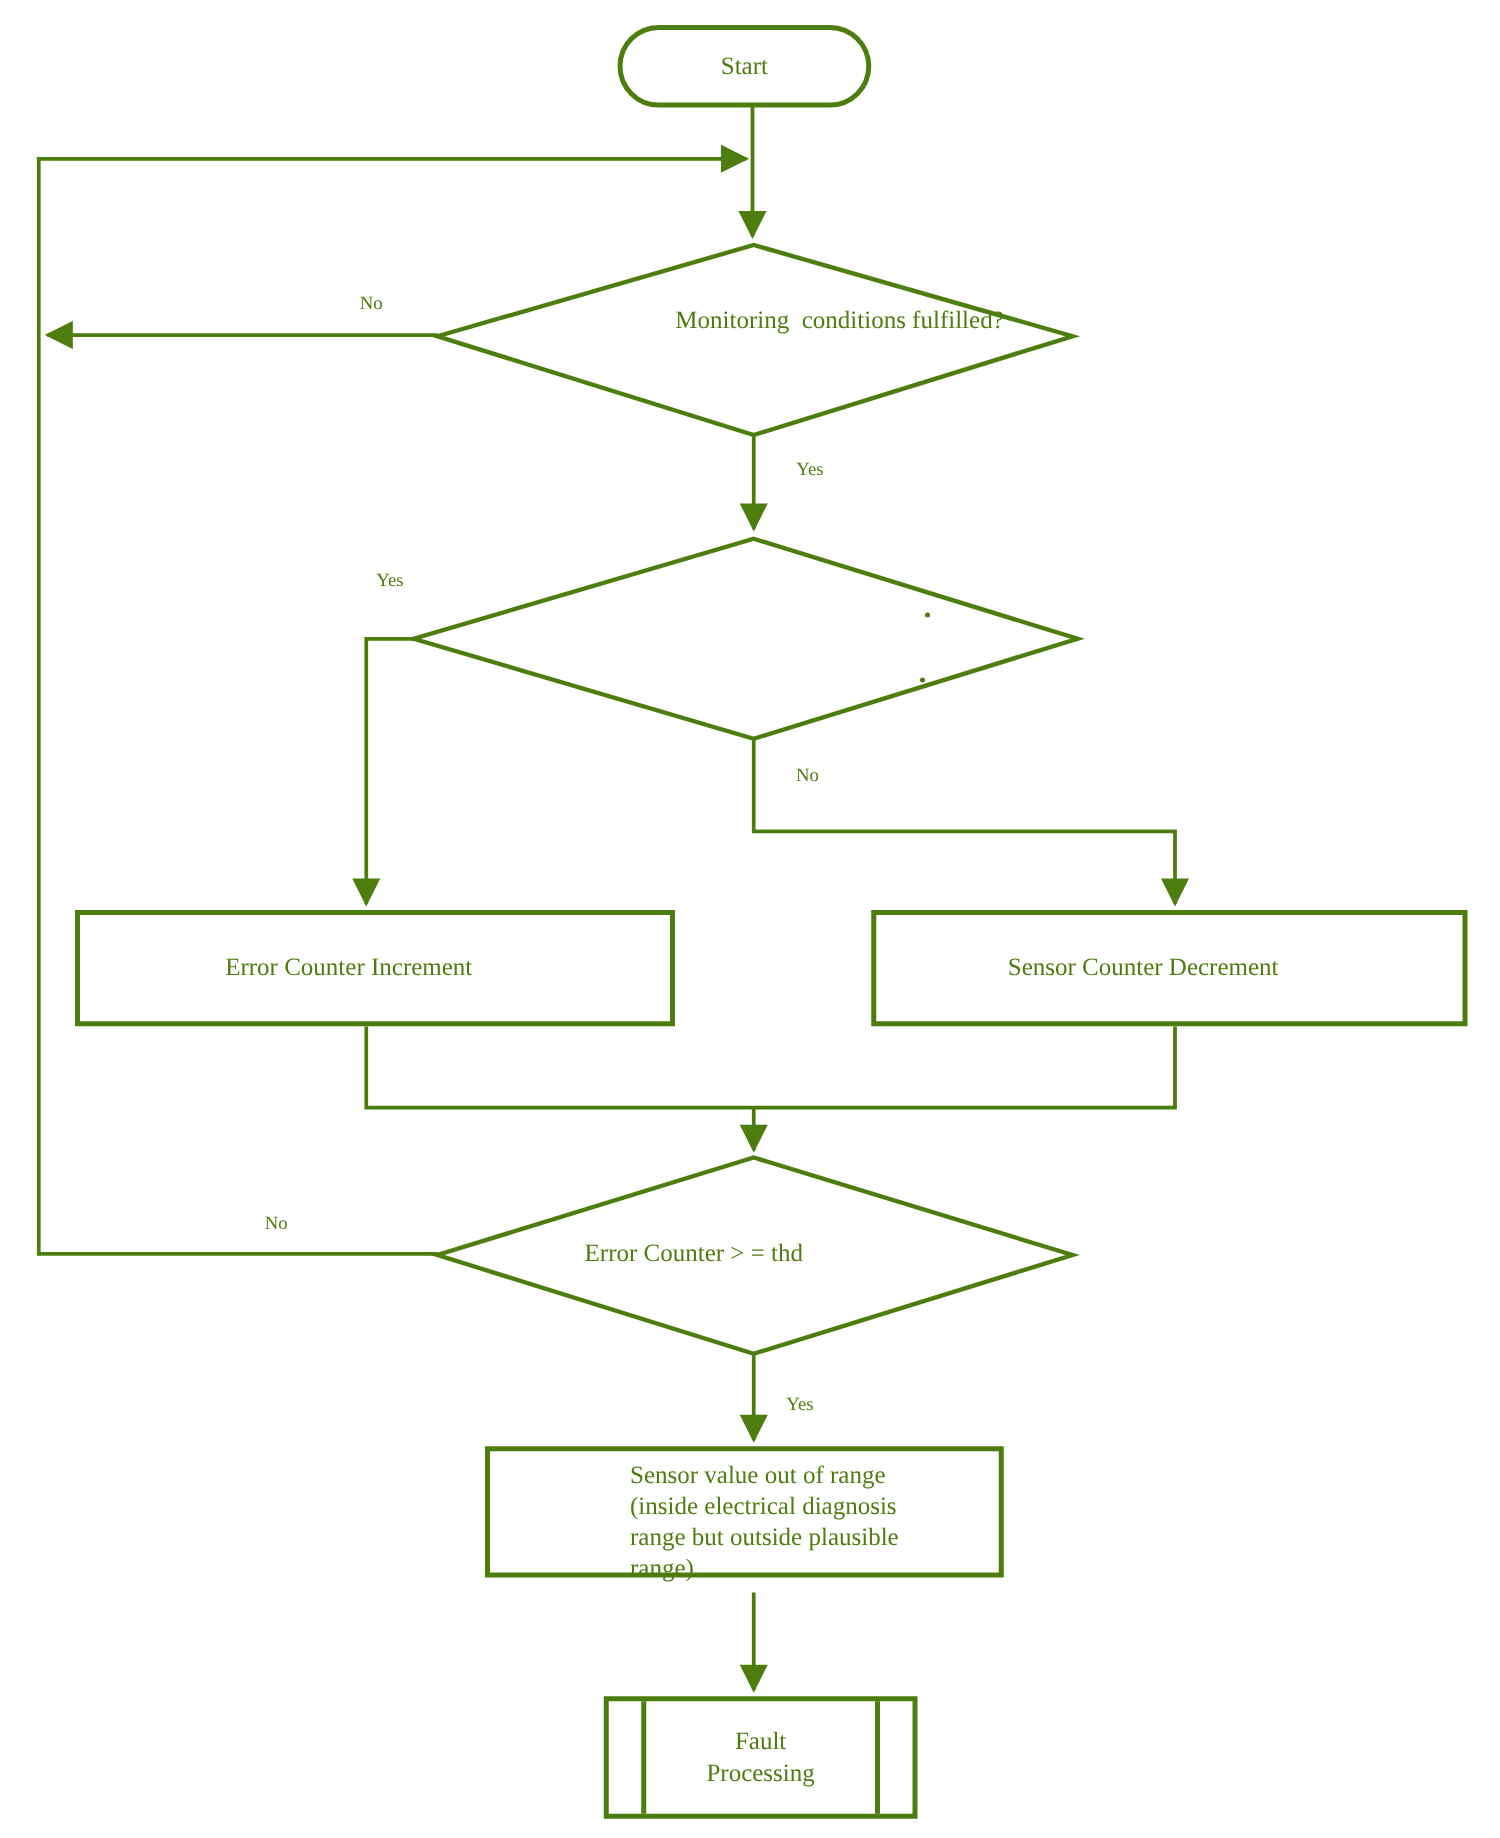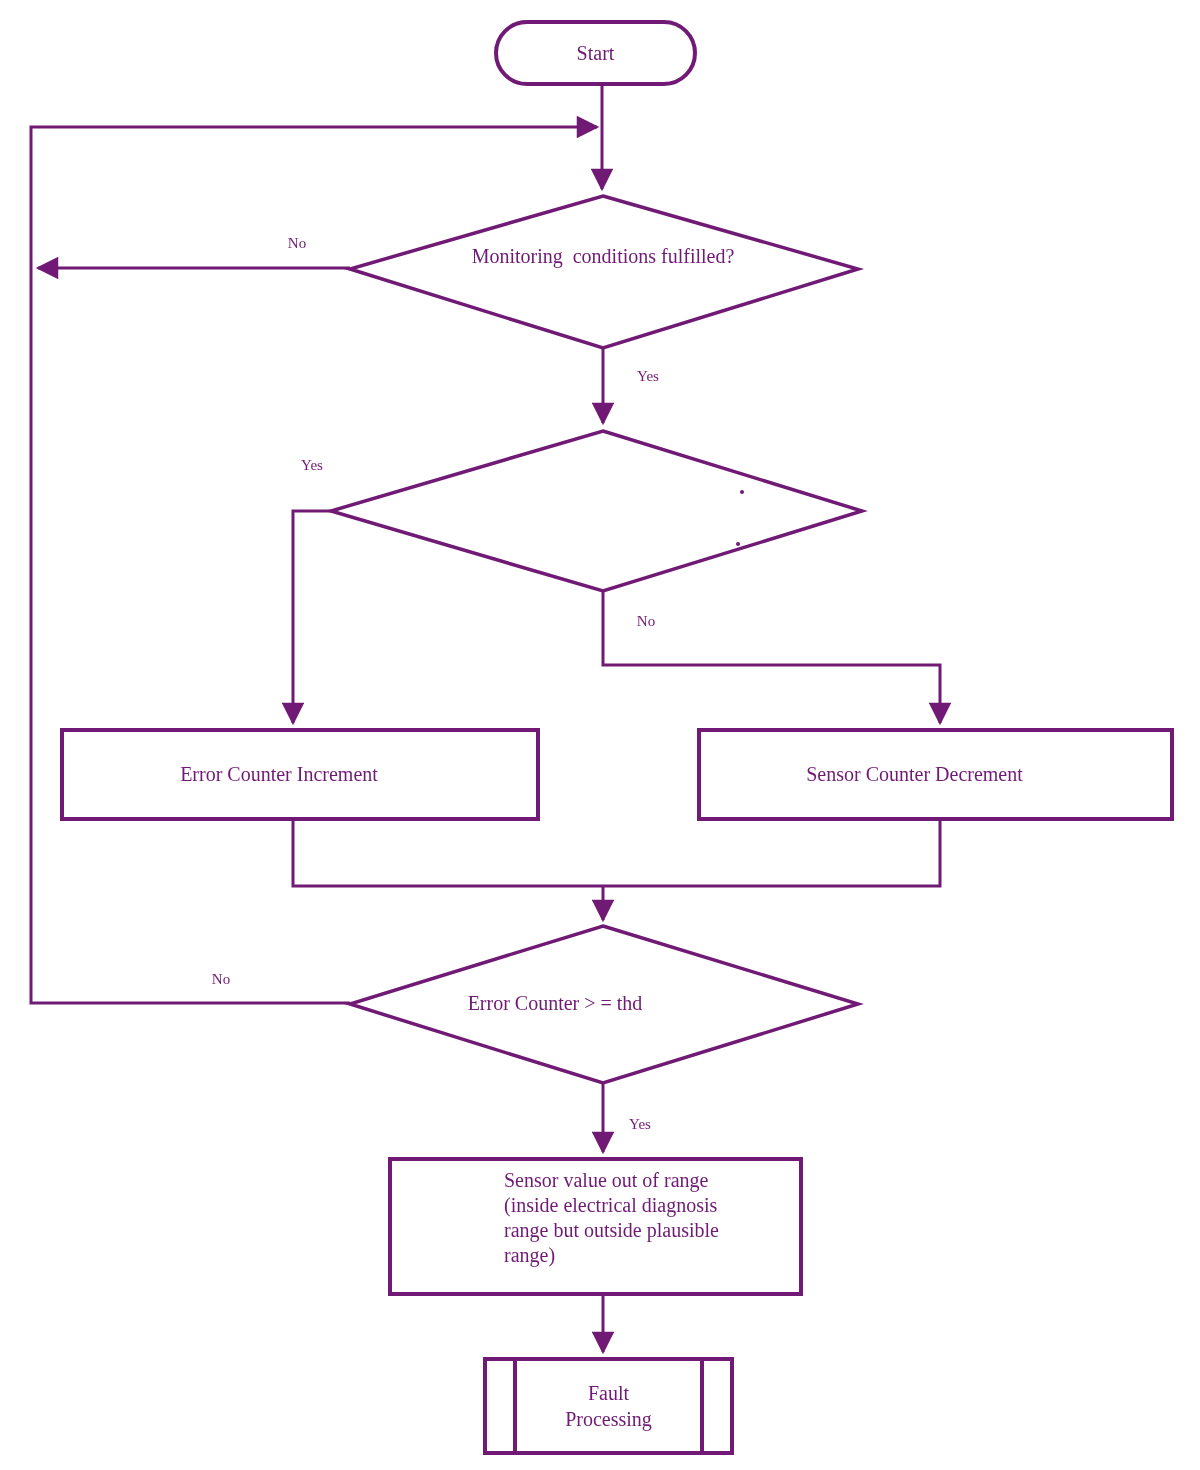--- a/index.html
+++ b/index.html
@@ -72,21 +72,21 @@
     font-size: 20px;
     line-height: 25px;
     white-space: pre-line;
   }
   .nudge-left { position: relative; left: -21px; }
   .fault-text { white-space: pre-line; line-height: 26px; }
 </style>
 </head>
 <body style="background: rgb(255, 255, 255);">
 
-<div class="canvas" style="color: #701a75; background: rgb(255, 255, 255);">
+<div class="canvas" style="color: #4d7c0f; background: rgb(255, 255, 255);">
 
   <svg class="wires" viewBox="0 0 1200 1470" xmlns="http://www.w3.org/2000/svg">
     <defs>
       <marker id="arr" viewBox="0 0 10 10" refX="9" refY="5" markerWidth="8" markerHeight="7.5" orient="auto">
         <path d="M0,0 L10,5 L0,10 z" fill="currentColor"></path>
       </marker>
     </defs>
 
     <polyline points="350,1003 31,1003 31,127 597,127" marker-end="url(#arr)"></polyline>
 
@@ -113,34 +113,34 @@
     <polygon class="diamond" points="603,926 858,1004 603,1083 350,1004"></polygon>
 
     <circle cx="742" cy="492" r="2" fill="currentColor"></circle>
     <circle cx="738" cy="544" r="2" fill="currentColor"></circle>
   </svg>
 
   <div class="node terminator" style="left:494px; top:20px; width:203px; height:66px;">
     <span>Start</span>
   </div>
 
-  <div class="dtext" style="left:403px; top:244px; width:400px;">Monitoring&nbsp; conditions fulfilled?</div>
+  <div class="dtext" style="left:403px; top:244px; width:400px;text-align:right;">Monitoring&nbsp; conditions fulfilled?</div>
 
 
   <div class="dtext" style="left:380px; top:991px; width:350px;">Error Counter &gt; = thd</div>
 
   <div class="node" style="left:60px; top:728px; width:480px; height:93px;">
     <span class="nudge-left">Error Counter Increment</span>
   </div>
 
   <div class="node" style="left:697px; top:728px; width:477px; height:93px;">
     <span class="nudge-left">Sensor Counter Decrement</span>
   </div>
 
-  <div class="node" style="left:388px; top:1157px; width:415px; height:139px; align-items:flex-start; padding-top:7px;">
+  <div class="node" style="left:388px; top:1157px; width:415px; height:105px; align-items:flex-start; padding-top:7px;">
     <div class="range-text">Sensor value out of range
 (inside electrical diagnosis
 range but outside plausible
 range)</div>
   </div>
 
   <div class="node predef" style="left:483px; top:1357px; width:251px; height:98px;">
     <div class="bar left"></div>
     <div class="bar right"></div>
     <span class="fault-text">Fault

